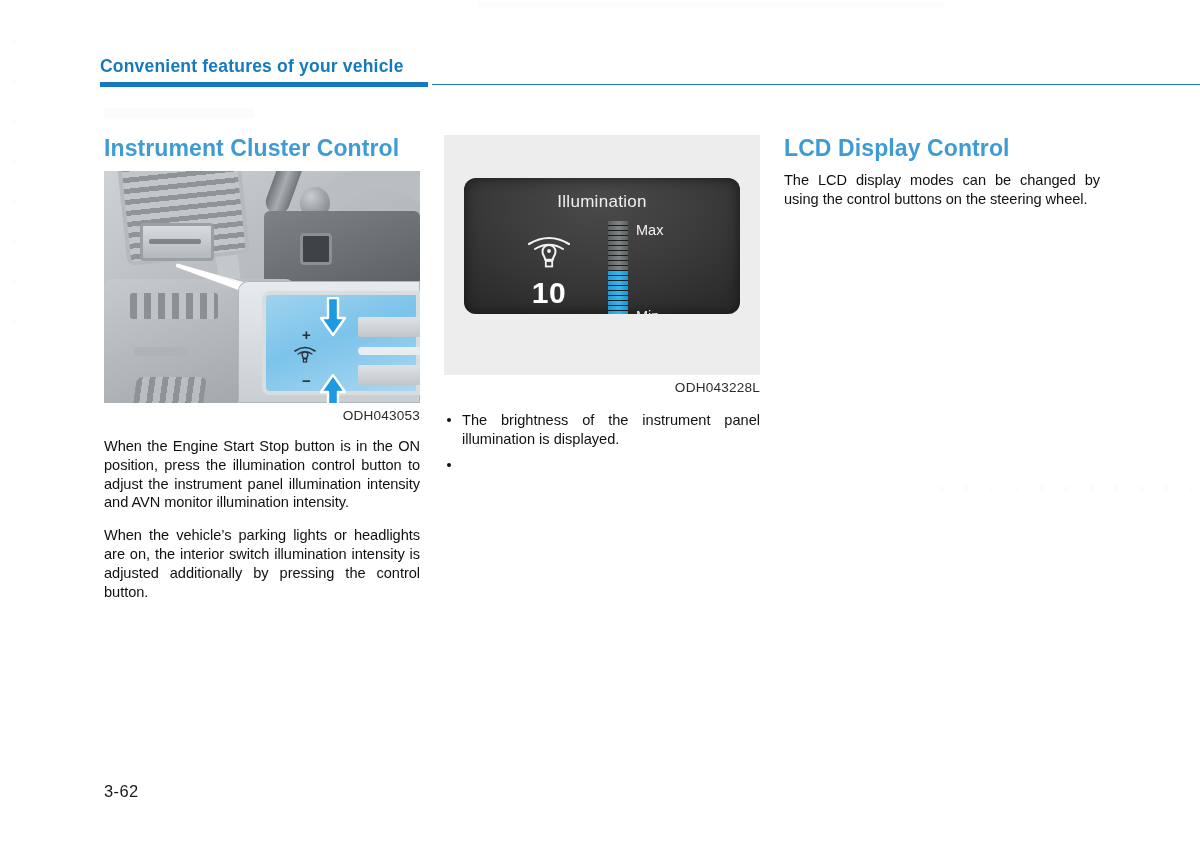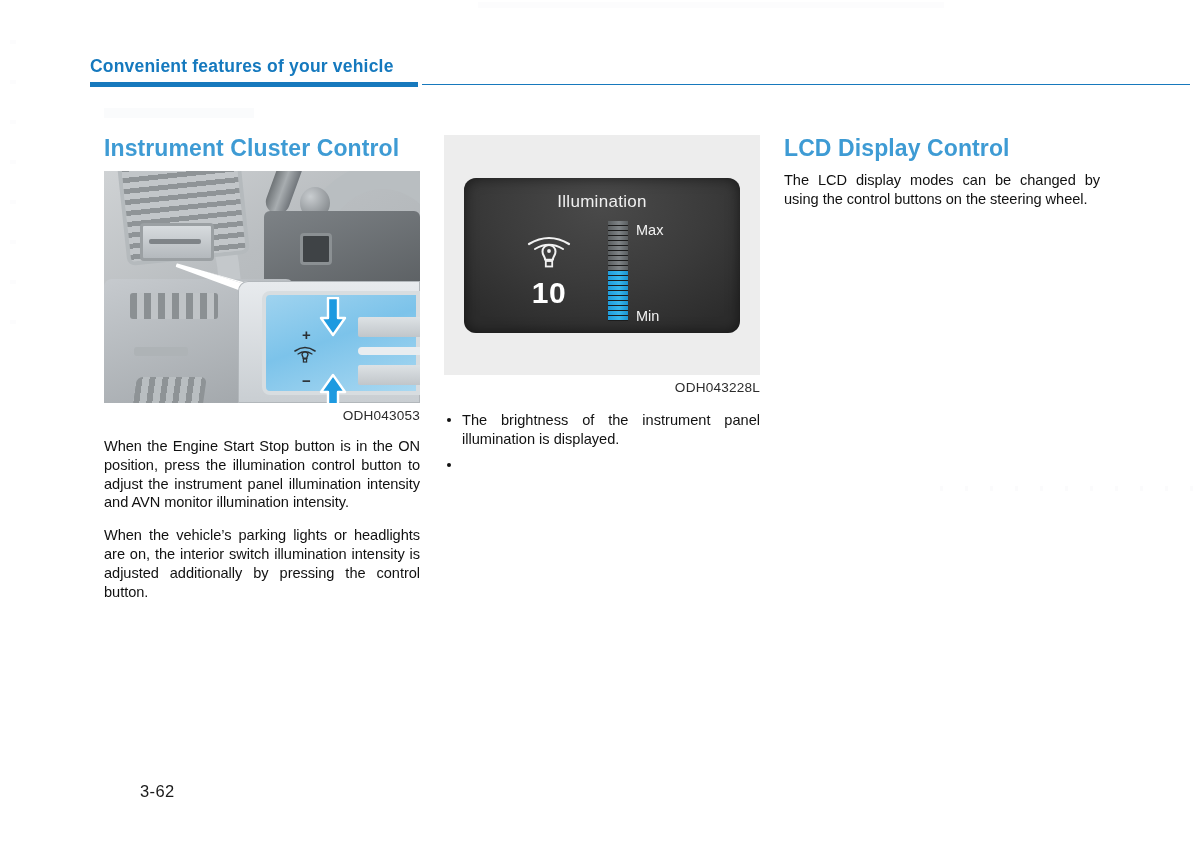--- a/index.html
+++ b/index.html
@@ -12,21 +12,21 @@
     height: 861px;
     position: relative;
     font-family: "Liberation Sans", sans-serif;
     color: #1a1a1a;
     overflow: hidden;
   }
 
   
   .page-header {
     position: absolute;
-    left: 90px;
+    left: 100px;
     top: 56px;
     width: 1000px;
   }
   .page-header .title {
     font-size: 17.5px;
     font-weight: 600;
     color: #1579BE;
     letter-spacing: 0.2px;
     white-space: nowrap;
   }
@@ -273,21 +273,21 @@
   
   .lcd-frame {
     width: 316px;
     height: 240px;
     background: #EDEDED;
     position: relative;
   }
   .lcd-panel {
     position: absolute;
     left: 20px; top: 43px;
-    width: 276px; height: 155px;
+    width: 276px; height: 136px;
     border-radius: 12px;
     background:
       radial-gradient(ellipse 70% 90% at 50% 18%, #4a4a4a 0%, #3b3b3b 55%, #2c2c2c 100%);
     box-shadow: inset 0 0 14px rgba(0,0,0,0.55);
     overflow: hidden;
   }
   .lcd-title {
     position: absolute;
     left: 0; right: 0; top: 14px;
     text-align: center;
@@ -360,21 +360,20 @@
   }
 
   
   .page-number {
     position: absolute;
     left: 104px;
     top: 782px;
     font-size: 16.5px;
     color: #1a1a1a;
     letter-spacing: 0.4px;
-    margin-left: 36px;
   }
 
   
   .artifact-top {
     position: absolute;
     left: 478px; top: 2px;
     width: 466px; height: 6px;
     background: #fcfcfd;
   }
   .artifact-dots {

